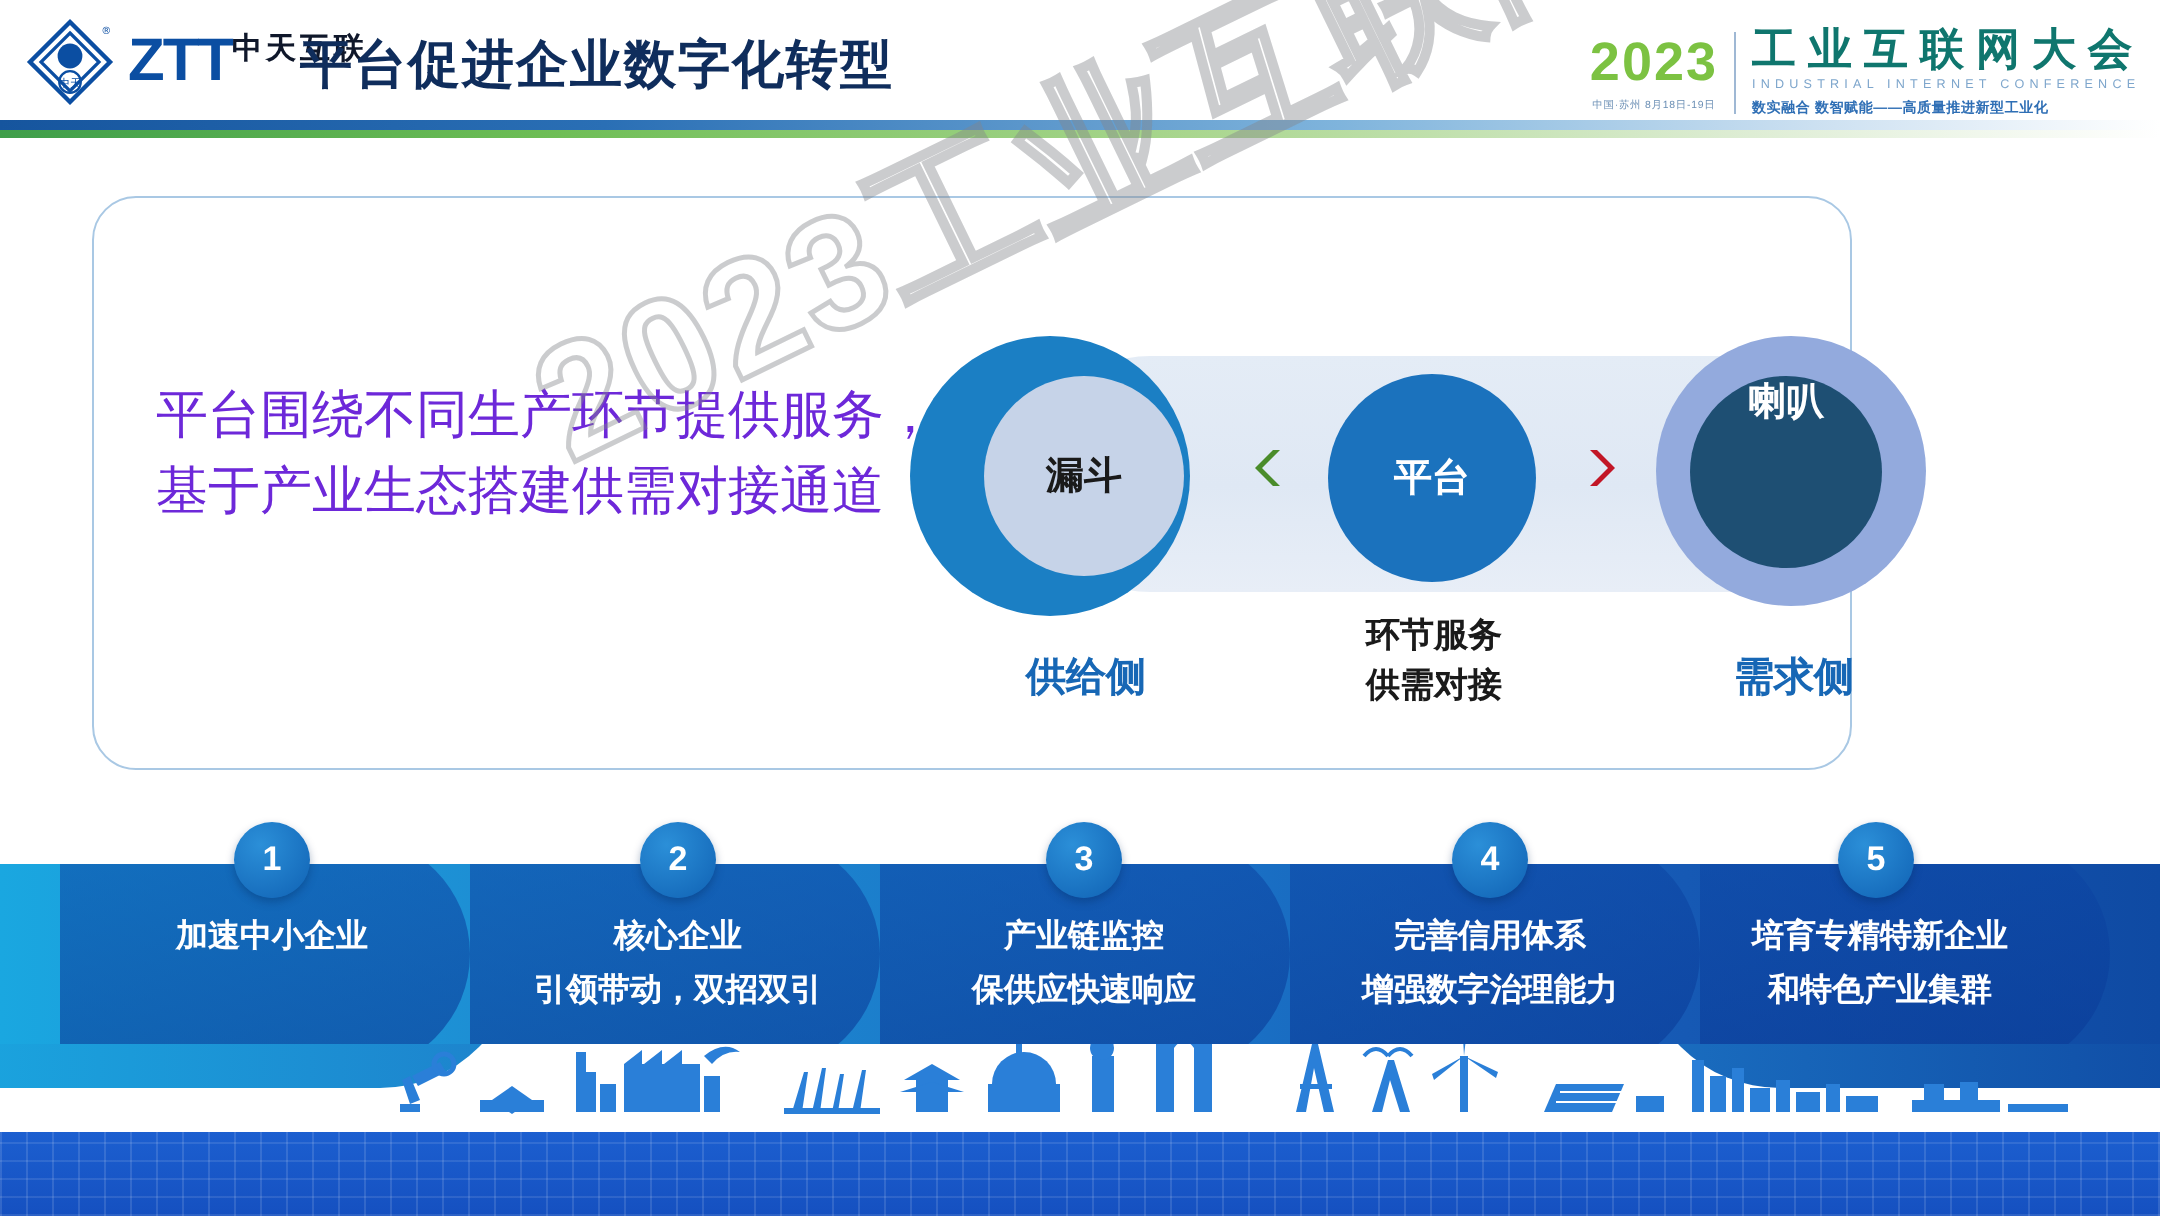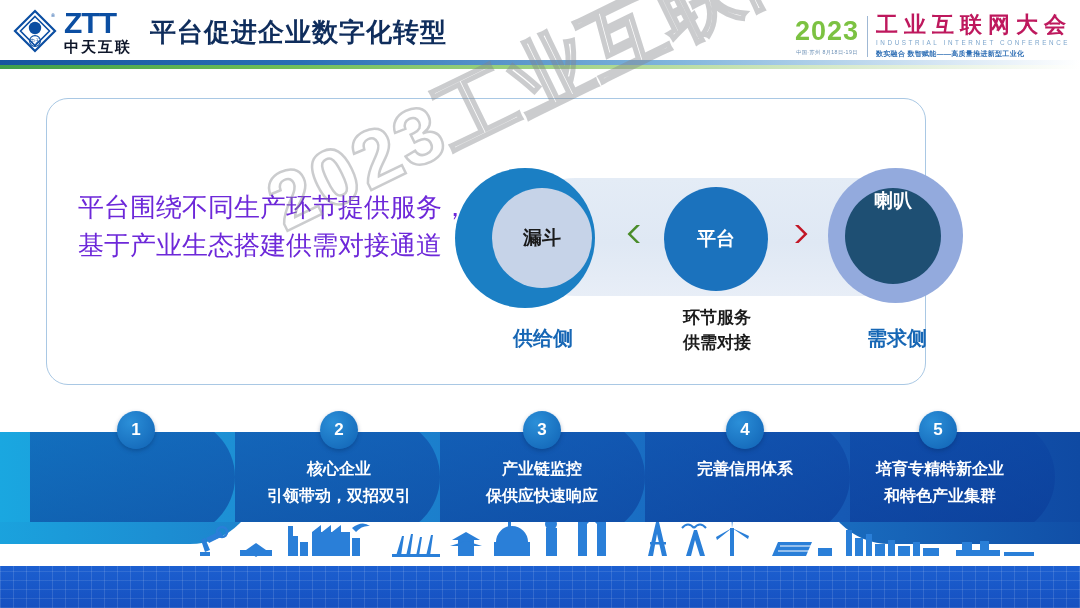--- a/index.html
+++ b/index.html
@@ -13,21 +13,21 @@
   
   .header {
     position:absolute; left:0; top:0; width:1080px; height:62px;
     background:#ffffff;
   }
   .logo-wrap {
     position:absolute; left:12px; top:8px;
     display:flex; align-items:center; gap:6px;
   }
   .logo-mark { width:46px; height:46px; position:relative; }
-  .logo-text { display:flex; flex-direction:column; line-height:1; }
+  .logo-text { display:flex; flex-direction:row; line-height:1; }
   .logo-ztt {
     font-size:30px; font-weight:bold; color:#0b4ea2;
     letter-spacing:-1px; font-family:"Liberation Sans",sans-serif;
   }
   .logo-cn {
     font-size:15px; font-weight:bold; color:#0f172a;
     letter-spacing:2px; margin-top:1px;
   }
   .slide-title {
     position:absolute; left:150px; top:15px;
@@ -45,21 +45,21 @@
     letter-spacing:1px; line-height:1;
     font-family:"Liberation Sans",sans-serif;
   }
   .conf-date {
     font-size:5.2px; color:#6b8fb5; letter-spacing:.4px;
     margin-top:4px; white-space:nowrap;
   }
   .conf-sep { width:1px; background:#9fb8d4; align-self:stretch; margin:2px 8px 2px 0; }
   .conf-right { text-align:left; }
   .conf-cn {
-    font-size:22px; font-weight:bold; color:#be185d;
+    font-size:22px; font-weight:bold; color:#0f766e;
     letter-spacing:6px; line-height:1; white-space:nowrap;
   }
   .conf-en {
     font-size:6.3px; color:#7ea6cc; letter-spacing:2.6px;
     margin-top:3px; white-space:nowrap;
   }
   .conf-sub {
     font-size:7px; color:#2f6fb5; letter-spacing:.3px;
     margin-top:3px; white-space:nowrap; font-weight:bold;
   }
@@ -307,31 +307,33 @@
     <span>3</span>
   </div>
 <div class="num-badge" style="left:726px">
     <span>4</span>
   </div>
 <div class="num-badge" style="left:919px">
     <span>5</span>
   </div>
 
 <div class="banner-item" style="left:36px">
+  <div>加速中小企业</div>
 </div>
 <div class="banner-item" style="left:239px">
   <div>核心企业</div>
   <div>引领带动，双招双引</div>
 </div>
 <div class="banner-item" style="left:442px">
   <div>产业链监控</div>
   <div>保供应快速响应</div>
 </div>
 <div class="banner-item" style="left:645px">
   <div>完善信用体系</div>
+  <div>增强数字治理能力</div>
 </div>
 <div class="banner-item" style="left:840px">
   <div>培育专精特新企业</div>
   <div>和特色产业集群</div>
 </div>
 
 <div class="footer">
   <div class="corner-l"></div>
   <div class="corner-r"></div>
 

